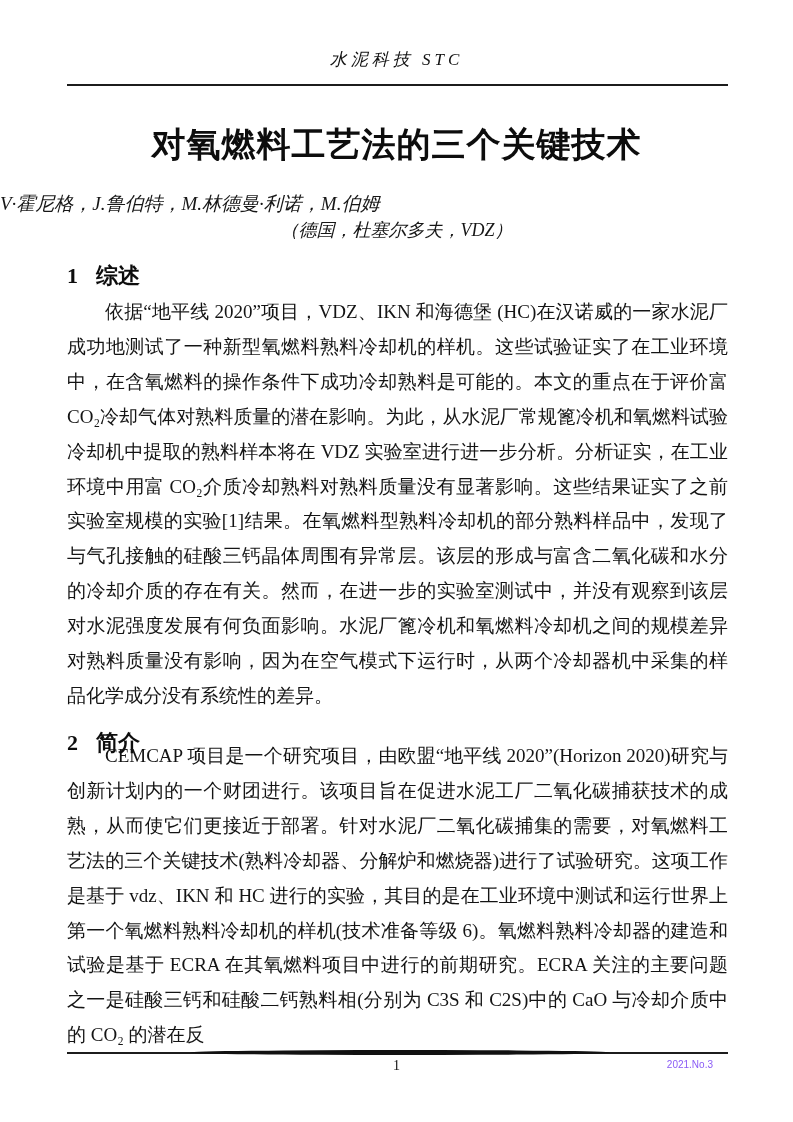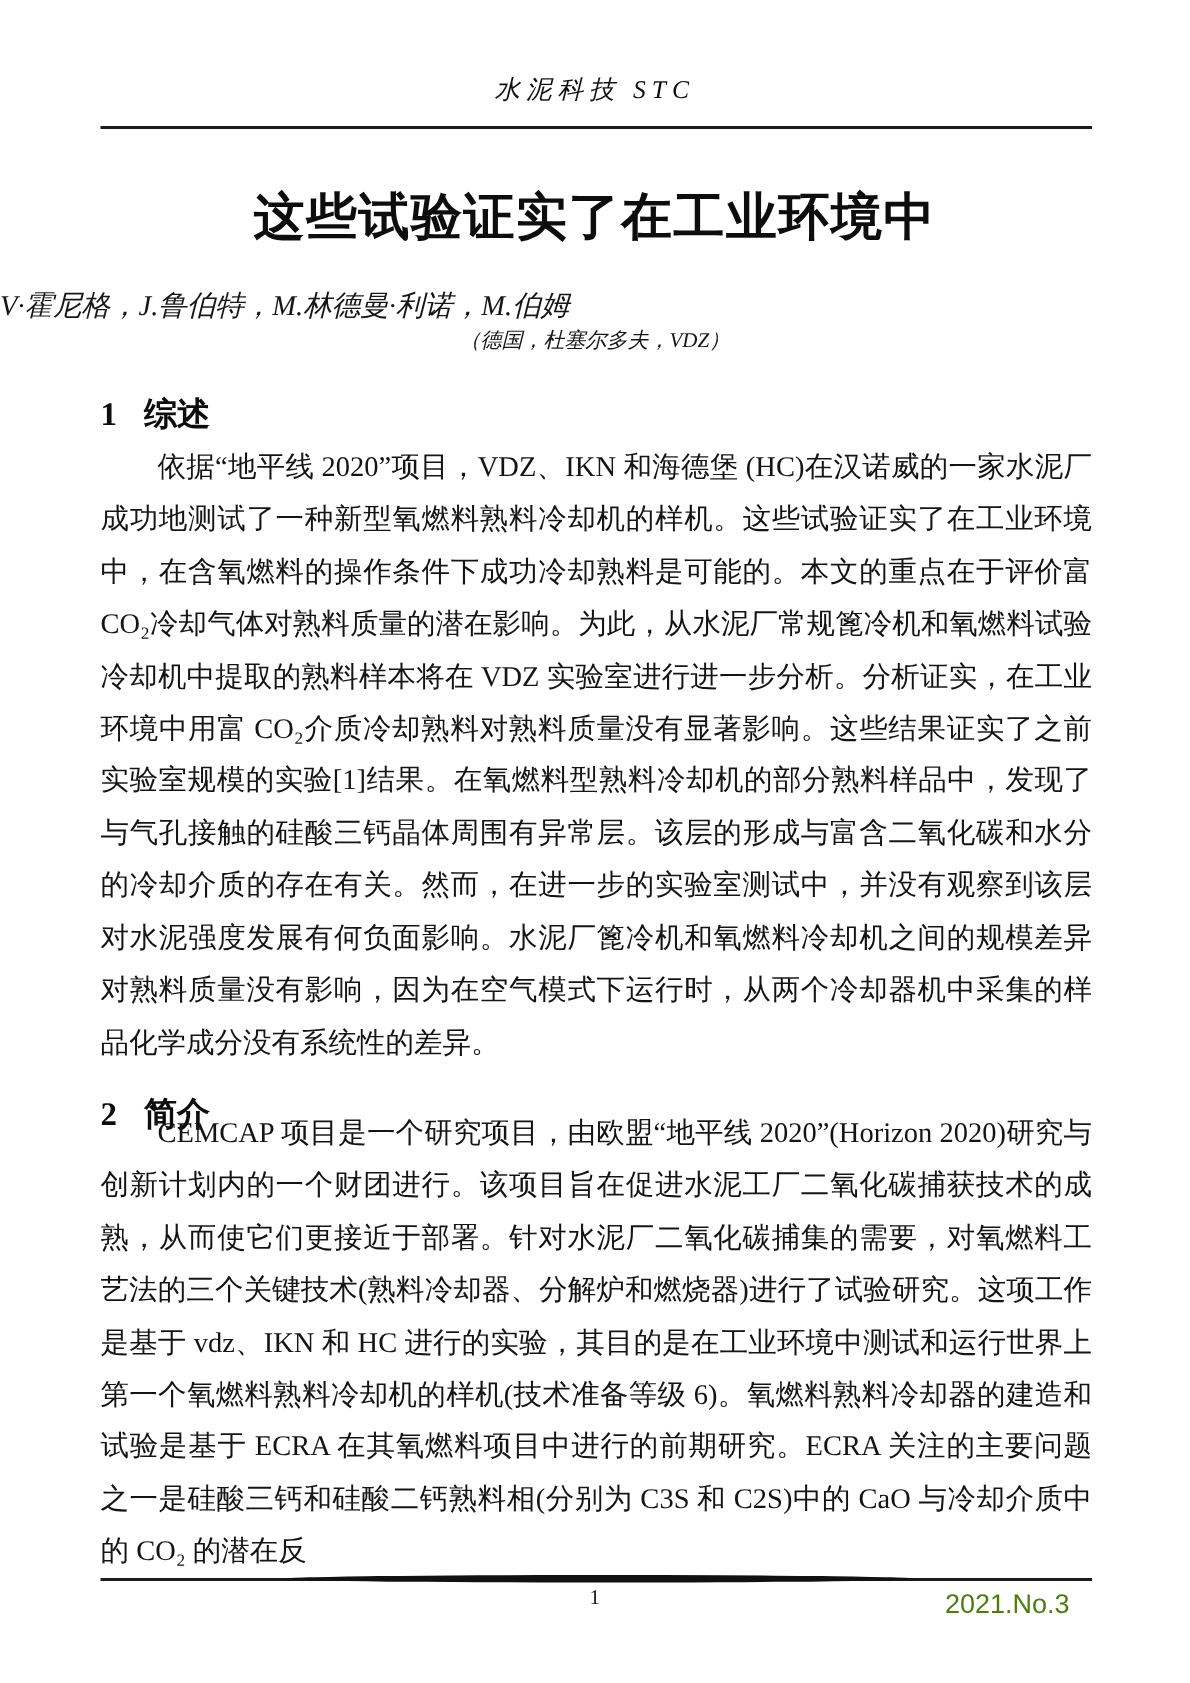--- a/index.html
+++ b/index.html
@@ -35,21 +35,21 @@
   .authors-line {
     position: absolute; top: 191px; left: 0; width: 100%;
     text-align: left;
     font-size: 19px;
     font-style: italic;
     color: #161616;
   }
   .affiliation-line {
     position: absolute; top: 218px; left: 0; width: 100%;
     text-align: center;
-    font-size: 14px;
+    font-size: 18px;
     font-style: italic;
     color: #161616;
   }
   .section-heading {
     position: absolute; left: 67px;
     margin: 0;
     font-family: "Liberation Sans", "DejaVu Sans", sans-serif;
     font-size: 22px; font-weight: 700;
     color: #0d0d0d;
   }
@@ -78,34 +78,34 @@
   }
   .footer-page {
     position: absolute; top: 1058px; left: 0; width: 100%;
     text-align: center;
     font-size: 14px;
     color: #111;
   }
   .footer-issue {
     position: absolute; top: 1059px; right: 80px;
     font-family: "Liberation Sans", "DejaVu Sans", sans-serif;
-    font-size: 18px;
-    color: #4d7c0f;
+    font-size: 10px;
+    color: #8b5cf6;
   }
 </style>
 </head>
 <body>
 
 <div>
 
   <div class="journal-header">水泥科技 STC</div>
 
   <div class="header-rule"></div>
 
-  <h1 class="article-title">这些试验证实了在工业环境中</h1>
+  <h1 class="article-title">对氧燃料工艺法的三个关键技术</h1>
 
   <div class="authors-line">V·霍尼格，J.鲁伯特，M.林德曼·利诺，M.伯姆</div>
 
   <div class="affiliation-line">（德国，杜塞尔多夫，VDZ）</div>
 
   <h2 class="section-heading heading-1">
     <span class="sec-num">1</span><span class="sec-title">综述</span>
   </h2>
 
   <p class="body-para para-1">依据“地平线 2020”项目，VDZ、IKN 和海德堡 (HC)在汉诺威的一家水泥厂成功地测试了一种新型氧燃料熟料冷却机的样机。这些试验证实了在工业环境中，在含氧燃料的操作条件下成功冷却熟料是可能的。本文的重点在于评价富 CO₂冷却气体对熟料质量的潜在影响。为此，从水泥厂常规篦冷机和氧燃料试验冷却机中提取的熟料样本将在 VDZ 实验室进行进一步分析。分析证实，在工业环境中用富 CO₂介质冷却熟料对熟料质量没有显著影响。这些结果证实了之前实验室规模的实验[1]结果。在氧燃料型熟料冷却机的部分熟料样品中，发现了与气孔接触的硅酸三钙晶体周围有异常层。该层的形成与富含二氧化碳和水分的冷却介质的存在有关。然而，在进一步的实验室测试中，并没有观察到该层对水泥强度发展有何负面影响。水泥厂篦冷机和氧燃料冷却机之间的规模差异对熟料质量没有影响，因为在空气模式下运行时，从两个冷却器机中采集的样品化学成分没有系统性的差异。</p>

